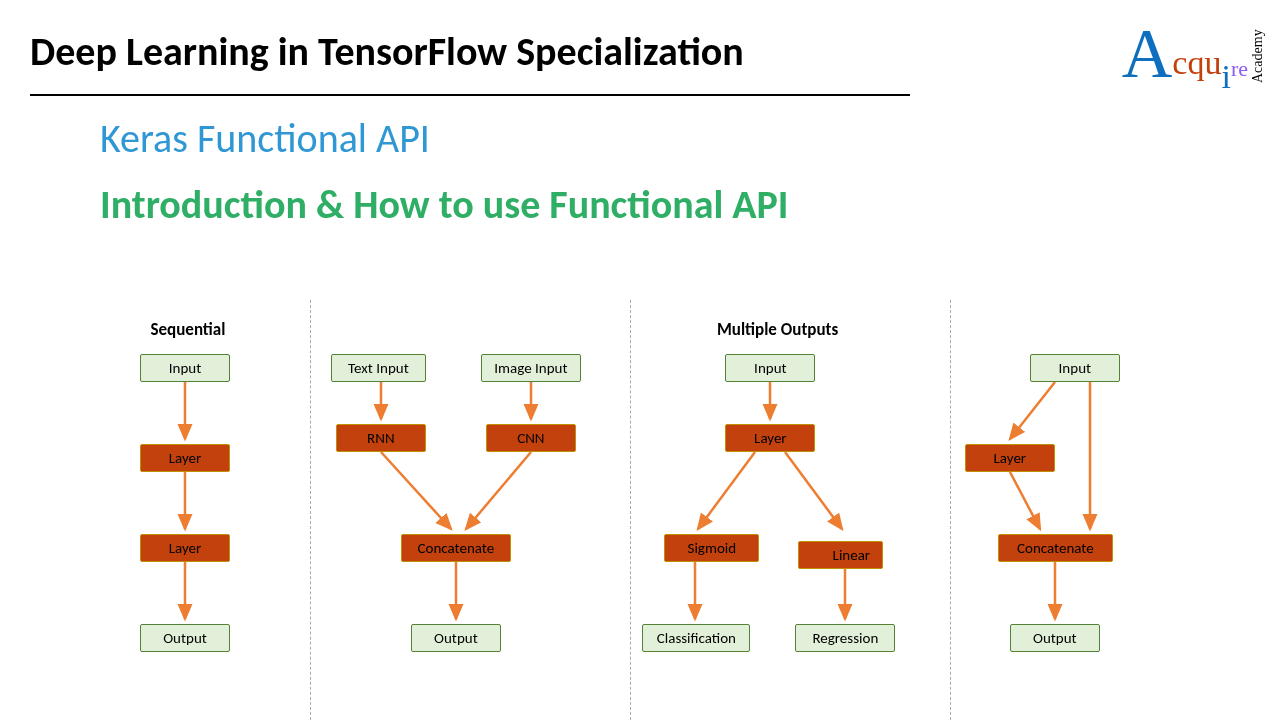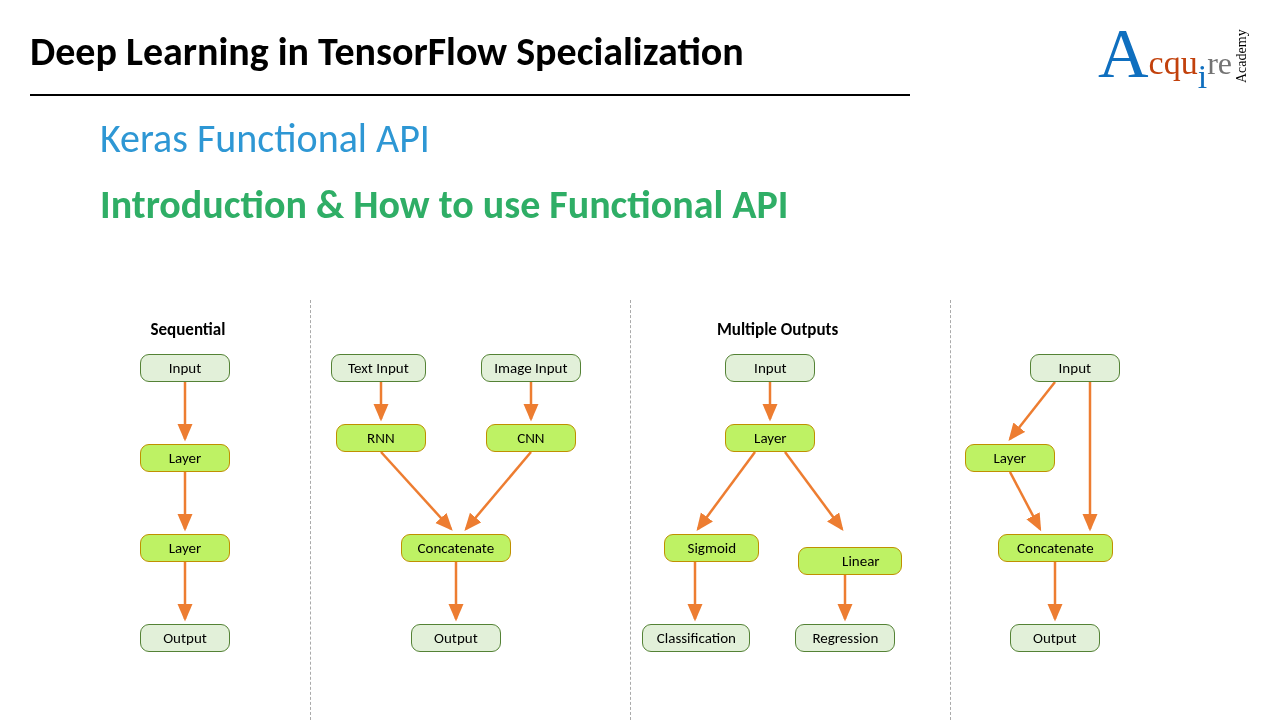--- a/index.html
+++ b/index.html
@@ -8,21 +8,21 @@
     height: 720px;
     background: #fff;
     font-family: Calibri, "Segoe UI", Arial, sans-serif;
     position: relative;
     overflow: hidden;
   }
   .header {
     display: flex;
     align-items: flex-start;
     justify-content: space-between;
-    padding: 30px 30px 0 30px;
+    padding: 30px 14px 0 30px;
   }
   .main-title {
     font-size: 40px;
     font-weight: 700;
     color: #000;
     line-height: 1.1;
   }
   .logo {
     display: flex;
     align-items: flex-end;
@@ -44,22 +44,22 @@
   }
   .logo-i {
     font-family: "Times New Roman", serif;
     font-size: 34px;
     color: #0F6FBF;
     position: relative;
     top: 14px;
   }
   .logo-re {
     font-family: "Times New Roman", serif;
-    font-size: 32px;
-    color: #737373;
+    font-size: 22px;
+    color: #8b5cf6;
   }
   .logo-academy {
     font-family: "Times New Roman", serif;
     writing-mode: vertical-rl;
     transform: rotate(180deg);
     font-size: 14px;
     color: #000;
     position: absolute;
     right: 0;
     top: 0;
@@ -117,24 +117,24 @@
     color: #000;
     margin-bottom: 10px;
   }
   .node {
     position: absolute;
     border: 1.5px solid;
     text-align: center;
     font-size: 15px;
     line-height: 26px;
     height: 28px;
-    border-radius: 9px;
+    border-radius: 2px;
   }
   .green { background: #E2F0D9; border-color: #548235; color: #000; }
-  .yellow { background: #bef264; border-color: #BF9000; color: #000; }
+  .yellow { background: #c2410c; border-color: #BF9000; color: #000; }
   svg.arrows {
     position: absolute;
     left: 0; top: 0;
     pointer-events: none;
   }
 </style>
 </head>
 <body>
 
 <div class="header">
@@ -210,21 +210,21 @@
         </defs>
       <line x1="150" y1="63" x2="150" y2="100" stroke="#ED7D31" stroke-width="2.5" marker-end="url(#ah3)"></line>
       <line x1="135" y1="133" x2="78" y2="210" stroke="#ED7D31" stroke-width="2.5" marker-end="url(#ah3)"></line>
       <line x1="165" y1="133" x2="222" y2="210" stroke="#ED7D31" stroke-width="2.5" marker-end="url(#ah3)"></line>
       <line x1="75" y1="243" x2="75" y2="300" stroke="#ED7D31" stroke-width="2.5" marker-end="url(#ah3)"></line>
       <line x1="225" y1="243" x2="225" y2="300" stroke="#ED7D31" stroke-width="2.5" marker-end="url(#ah3)"></line>
     </svg>
     <div class="node green" style="left:105px; top:35px;  width:90px;">Input</div>
     <div class="node yellow" style="left:105px; top:105px; width:90px;">Layer</div>
     <div class="node yellow" style="left:44px;  top:215px; width:95px;">Sigmoid</div>
-    <div class="node yellow" style="left:178px; top:228px; width:104px;padding-left:21px;">Linear</div>
+    <div class="node yellow" style="left:178px; top:222px; width:85px;padding-left:21px;">Linear</div>
     <div class="node green" style="left:22px;  top:305px; width:108px;">Classification</div>
     <div class="node green" style="left:175px; top:305px; width:100px;">Regression</div>
   </div>
 
   <div class="vsep" style="left:950px;"></div>
 
   <div class="col" style="flex:1.05">
     <svg class="arrows" width="280" height="400">
       <defs>
           <marker id="ah4" markerWidth="8" markerHeight="8" refX="6" refY="3" orient="auto">

